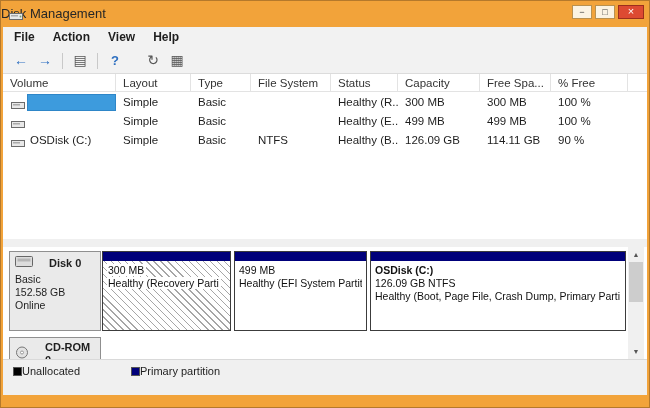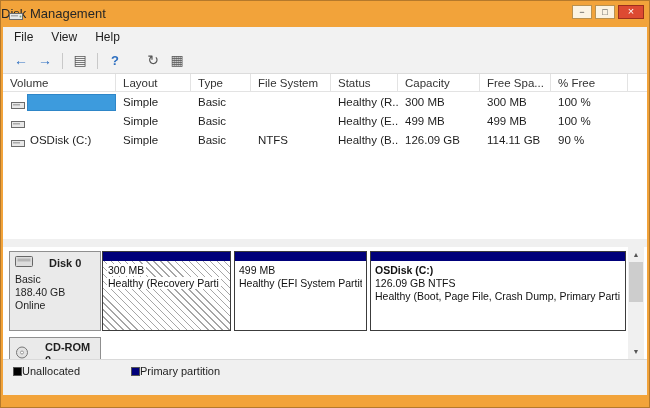--- a/index.html
+++ b/index.html
@@ -17,21 +17,21 @@
     width:20px; height:14px; background:#fbf3e2; border:1px solid #b9914f;
     font-size:9px; line-height:12px; text-align:center; color:#3a3a3a; cursor:default;
   }
   .cap-close { width:26px; background:#dd4a32; border-color:#9c2f1d; color:#ffffff; font-size:11px; line-height:11px; }
   
   .content { position:absolute; left:2px; right:2px; top:26px; height:368px; background:#ffffff; }
   .menubar {
     position:absolute; top:0; left:0; right:0; height:21px; background:#f2f2f2;
     display:flex; align-items:center; font-size:12px; color:#1e1e1e; padding-left:2px;
   }
-  .menu-item { padding:0 9px; line-height:21px; }
+  .menu-item { padding:0 9px; line-height:21px;font-weight:bold; }
   .toolbar {
     position:absolute; top:21px; left:0; right:0; height:26px; background:#f2f2f2;
     border-bottom:1px solid #dcdcdc; display:flex; align-items:center; padding-left:7px; gap:2px;
   }
   .tb-icon { width:22px; height:19px; text-align:center; line-height:19px; font-size:14px; color:#555; }
   .tb-arrow { color:#2f6fc1; font-weight:bold; }
   .tb-help { color:#2d6fc0; font-weight:bold; font-size:13px; }
   .tb-sep { width:1px; height:16px; background:#c9c9c9; margin:0 4px; }
   .tb-gap { width:12px; }
   
@@ -104,20 +104,21 @@
       <div class="cap-btn">−</div>
       <div class="cap-btn">□</div>
       <div class="cap-btn cap-close">×</div>
     </div>
   </div>
 
   <div class="content">
 
     <div class="menubar">
       <span class="menu-item">File</span>
+      <span class="menu-item">Action</span>
       <span class="menu-item">View</span>
       <span class="menu-item">Help</span>
     </div>
 
     <div class="toolbar">
       <span class="tb-icon tb-arrow">←</span>
       <span class="tb-icon tb-arrow">→</span>
       <span class="tb-sep"></span>
       <span class="tb-icon">▤</span>
       <span class="tb-sep"></span>
@@ -200,21 +201,21 @@
         <div class="di-head">
           <span>
             <svg width="18" height="13" viewBox="0 0 18 13">
                 <rect x="0.5" y="1.5" width="17" height="10" rx="1" fill="#dcdcdc" stroke="#666666"></rect>
                 <rect x="2.5" y="3.5" width="13" height="3" fill="#b5b5b5"></rect>
               </svg>
           </span>
           <span>Disk 0</span>
         </div>
         <div>Basic</div>
-        <div>188.40 GB</div>
+        <div>152.58 GB</div>
         <div>Online</div>
       </div>
 
       <div class="partitions">
         <div class="part p1">
           <div class="band"></div>
           <div class="pbody">
             <div class="pline"><span>300 MB</span></div>
             <div class="pline"><span>Healthy (Recovery Parti</span></div>
           </div>

